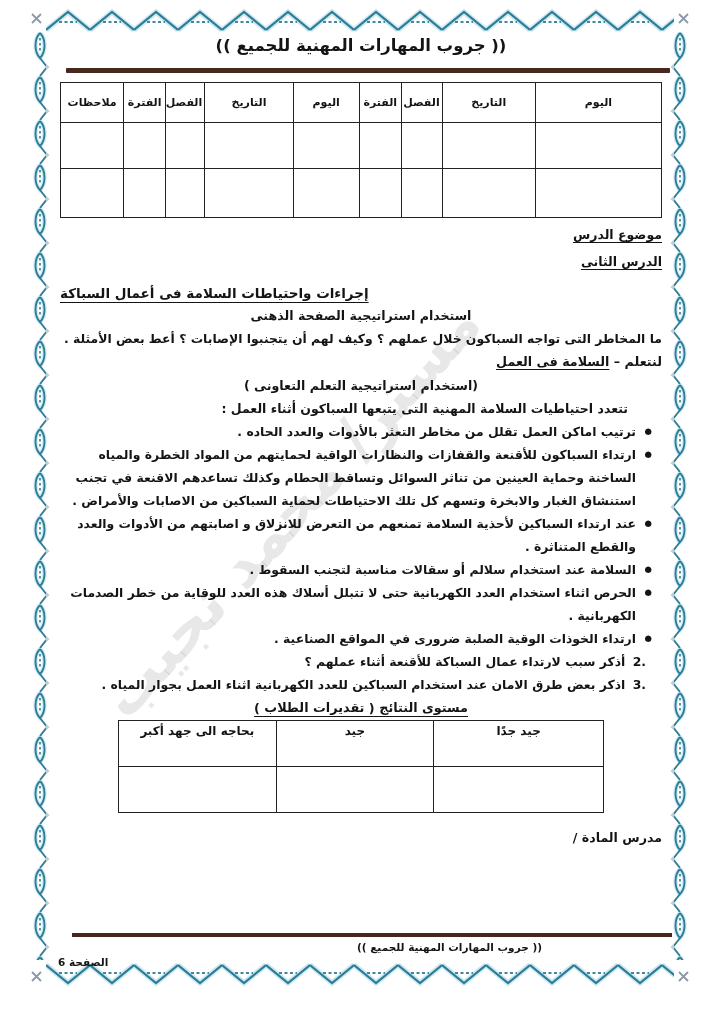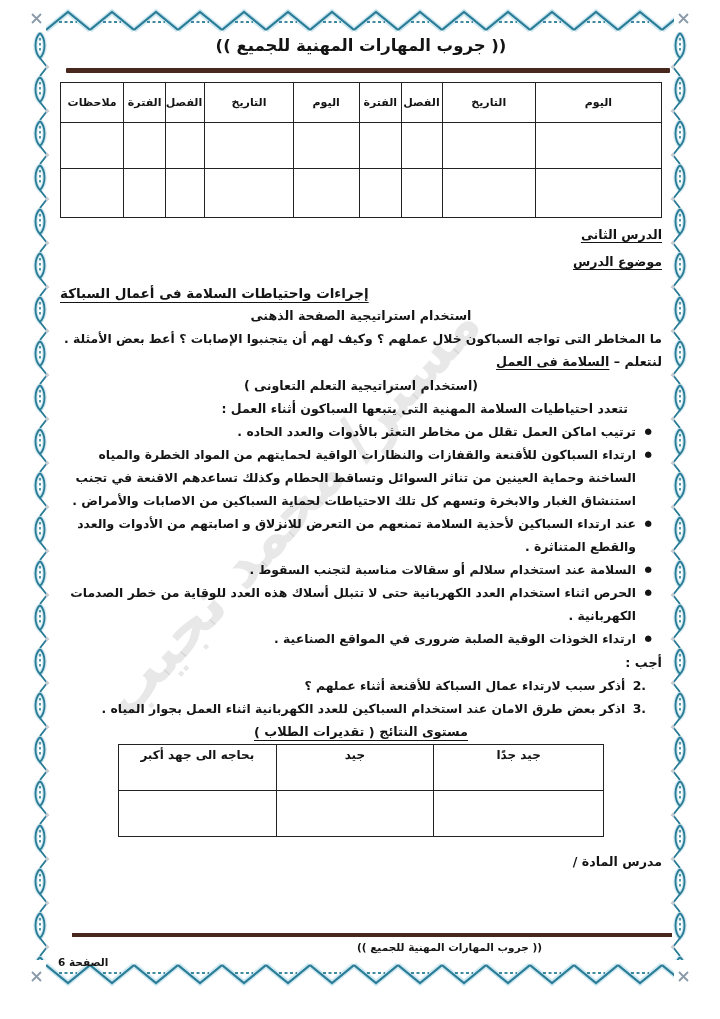--- a/index.html
+++ b/index.html
@@ -146,22 +146,22 @@
             <td></td>
             <td></td>
             <td></td>
             <td></td>
             <td></td>
             <td></td>
         </tr>
       </tbody>
     </table>
 
+    <div class="lbl">موضوع الدرس</div>
     <div class="lbl">الدرس الثانى</div>
-    <div class="lbl">موضوع الدرس</div>
 
     <div class="main-heading">إجراءات واحتياطات السلامة فى أعمال السباكة</div>
 
 
 
     <div class="strategy">استخدام استراتيجية الصفحة  الذهنى</div>
     <div class="para">ما المخاطر التى تواجه السباكون خلال عملهم ؟ وكيف لهم أن يتجنبوا الإصابات ؟ أعط بعض الأمثلة .</div>
 
     <div class="learn-line">
       <span>لنتعلم</span>
@@ -174,21 +174,20 @@
 
     <ul class="bullets tight">
       <li>ترتيب اماكن العمل تقلل من مخاطر التعثر بالأدوات والعدد الحاده .</li>
       <li>ارتداء السباكون للأقنعة والقفازات والنظارات الواقية لحمايتهم من المواد الخطرة والمياه الساخنة وحماية العينين من تناثر السوائل وتساقط الحطام  وكذلك تساعدهم الاقنعة في تجنب استنشاق الغبار والابخرة وتسهم كل تلك الاحتياطات لحماية السباكين من الاصابات والأمراض .</li>
       <li>عند ارتداء السباكين لأحذية السلامة تمنعهم من التعرض للانزلاق و اصابتهم من الأدوات والعدد والقطع المتناثرة .</li>
       <li>السلامة عند  استخدام سلالم  أو سقالات مناسبة لتجنب السقوط .</li>
       <li>الحرص اثناء استخدام العدد الكهربانية حتى لا تتبلل أسلاك هذه العدد للوقاية من خطر الصدمات الكهربانية .</li>
       <li>ارتداء الخوذات الوقية الصلبة ضرورى في المواقع الصناعية .</li>
     </ul>
 
-    <div class="answers-label">أجب :</div>
 
     <div class="q-item">
       <span class="qnum">2.</span>
       <span>أذكر سبب لارتداء عمال السباكة للأقنعة أثناء عملهم ؟</span>
     </div>
     <div class="q-item">
       <span class="qnum">3.</span>
       <span>اذكر بعض طرق الامان عند استخدام السباكين للعدد الكهربانية اثناء العمل بجوار المياه .</span>
     </div>
 

